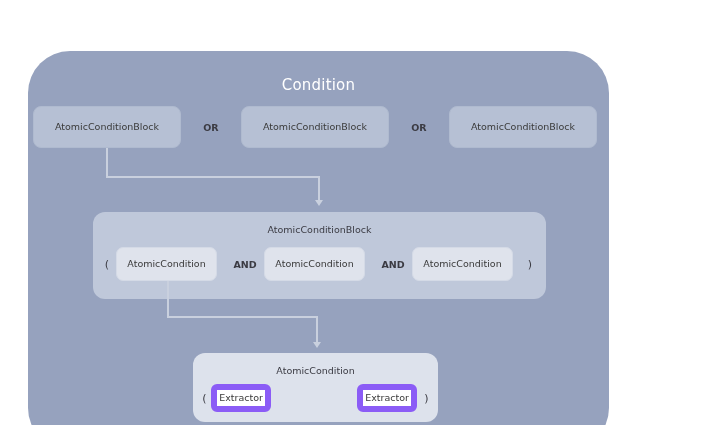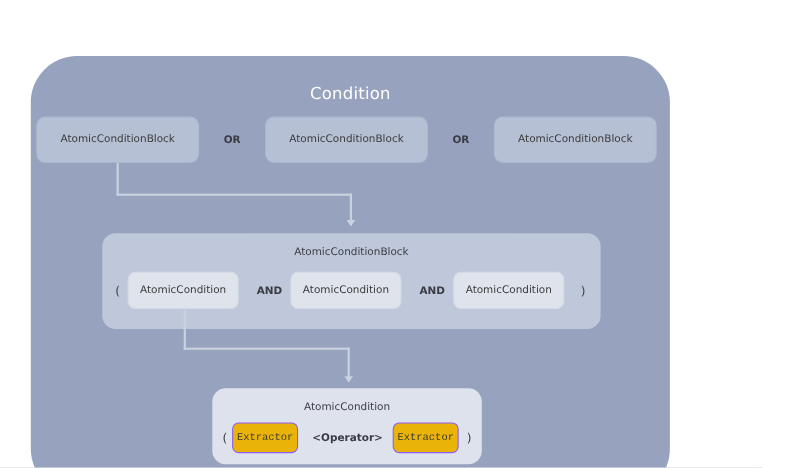--- a/index.html
+++ b/index.html
@@ -51,22 +51,22 @@
     position:absolute;color:#3b3b43;font-size:11px;
     display:flex;align-items:center;justify-content:center;
   }
 
   
   .panel-bottom{
     position:absolute;box-sizing:border-box;
     background:#DDE2EC;border-radius:12px;
   }
   .extractor-box{
-    background:#eab308;border:1px solid #8b5cf6;
-    width:60px;height:28px;border-radius:6px;font-size:9.5px;color:#3a3a3a;font-family:Liberation Mono, monospace;
+    background:#ffffff;border:6px solid #8b5cf6;
+    width:60px;height:28px;border-radius:6px;font-size:9.5px;color:#3a3a3a;
   }
 
   
   .conn{position:absolute;background:#C9D0DE;}
   .conn-v{width:2px;}
   .conn-h{height:2px;}
   .arrowhead{
     position:absolute;width:0;height:0;
     border-left:4px solid transparent;border-right:4px solid transparent;
     border-top:6px solid #C9D0DE;
@@ -143,23 +143,20 @@
   <div class="panel-bottom" style="left:177px;top:313px;width:245px;height:69px;">
 
     <div class="panel-title" style="top:12px;">AtomicCondition</div>
 
     <div class="paren" style="left:5px;top:31px;width:13px;height:28px;">(</div>
 
     <div class="node extractor-box" style="position:absolute;left:18px;top:31px;">
       <span>Extractor</span>
     </div>
 
-    <div class="oper" style="left:84px;top:31px;width:78px;height:28px;">
-      <span>&lt;Operator&gt;</span>
-    </div>
 
     <div class="node extractor-box" style="position:absolute;left:164px;top:31px;">
       <span>Extractor</span>
     </div>
 
     <div class="paren" style="left:227px;top:31px;width:13px;height:28px;">)</div>
   </div>
 
 </div>
 

